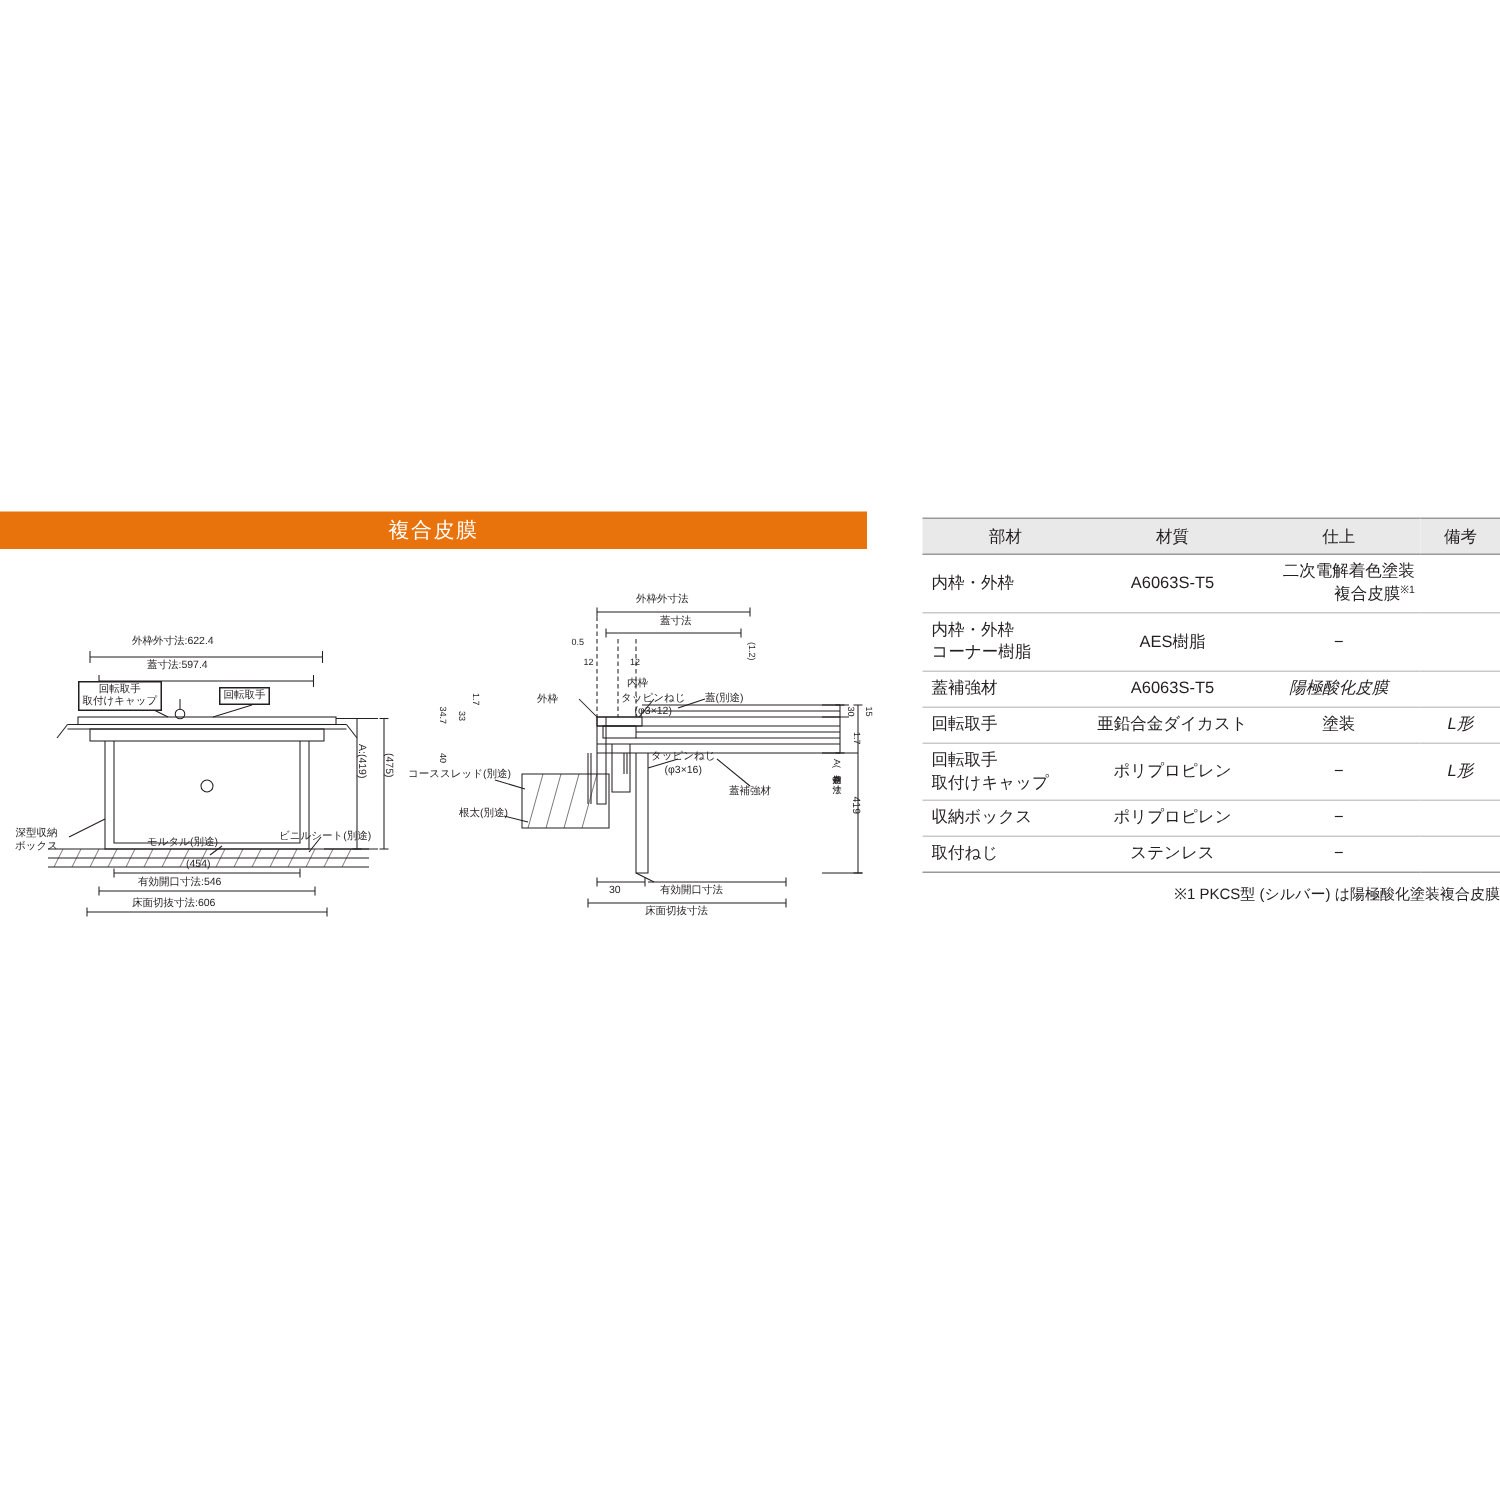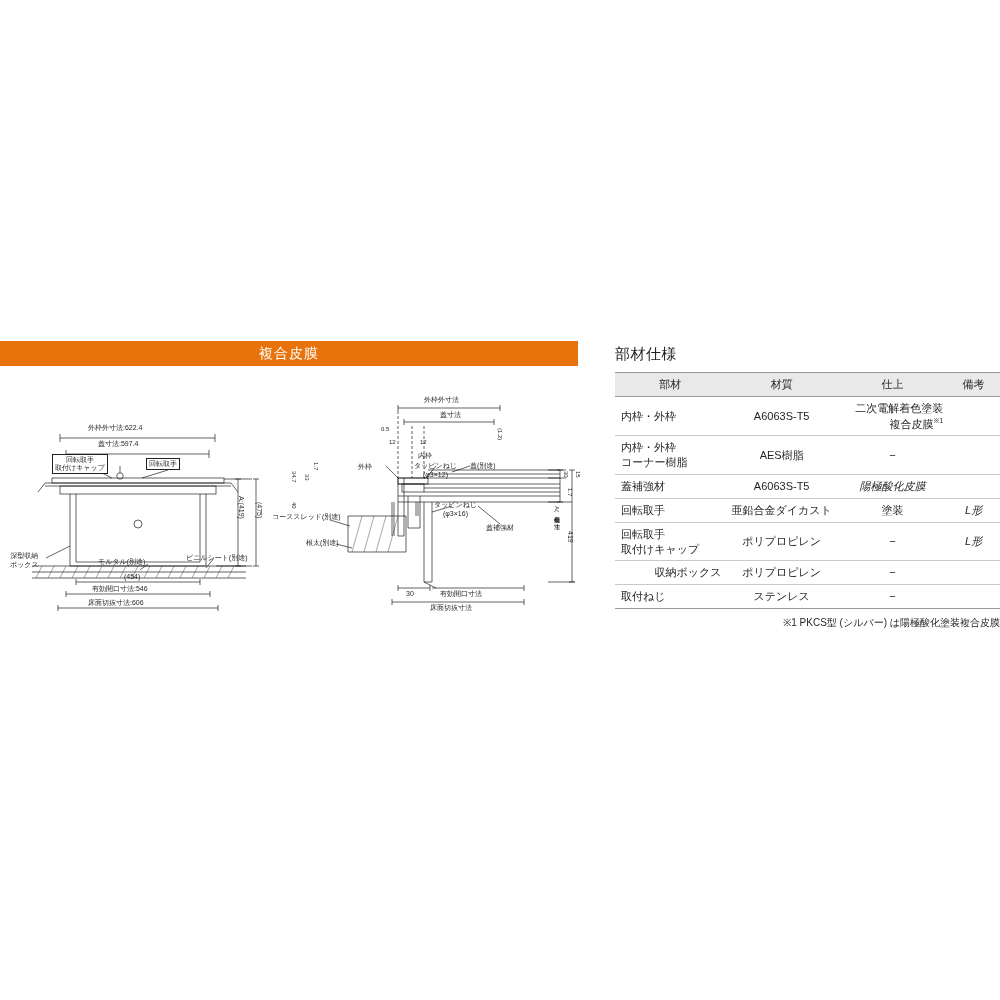--- a/index.html
+++ b/index.html
@@ -316,21 +316,20 @@
     <div class="lbl vert tiny" style="left:566px; top:122px;">1.7</div>
     <div class="lbl vert tiny" style="left:553px; top:140px;">A(有効屋さ寸法)</div>
     <div class="lbl vert" style="left:565px; top:165px;">419</div>
     <div class="lbl" style="left:406px; top:224px;">30</div>
     <div class="lbl" style="left:440px; top:224px;">有効開口寸法</div>
     <div class="lbl" style="left:430px; top:238px;">床面切抜寸法</div>
   </div>
 </div>
 
 <div id="spec-panel">
-  <div id="spec-title">部材仕様</div>
 
   <table class="spec">
     <thead>
       <tr>
         <th class="c1">部材</th>
         <th class="c2">材質</th>
         <th class="c3">仕上</th>
         <th class="c4">備考</th>
       </tr>
     </thead>
@@ -362,21 +361,21 @@
           <td class="c4">L形</td>
         </tr>
         <tr>
           <td class="c1" style="white-space: pre-line;">回転取手
 取付けキャップ</td>
           <td class="c2">ポリプロピレン</td>
           <td class="c3" style="white-space: pre-line;">−</td>
           <td class="c4">L形</td>
         </tr>
         <tr>
-          <td class="c1" style="white-space: pre-line; text-align: right;">収納ボックス</td>
+          <td class="c1" style="white-space: pre-line;">収納ボックス</td>
           <td class="c2">ポリプロピレン</td>
           <td class="c3" style="white-space: pre-line;">−</td>
           <td class="c4"></td>
         </tr>
         <tr>
           <td class="c1" style="white-space: pre-line;">取付ねじ</td>
           <td class="c2">ステンレス</td>
           <td class="c3" style="white-space: pre-line;">−</td>
           <td class="c4"></td>
         </tr>

